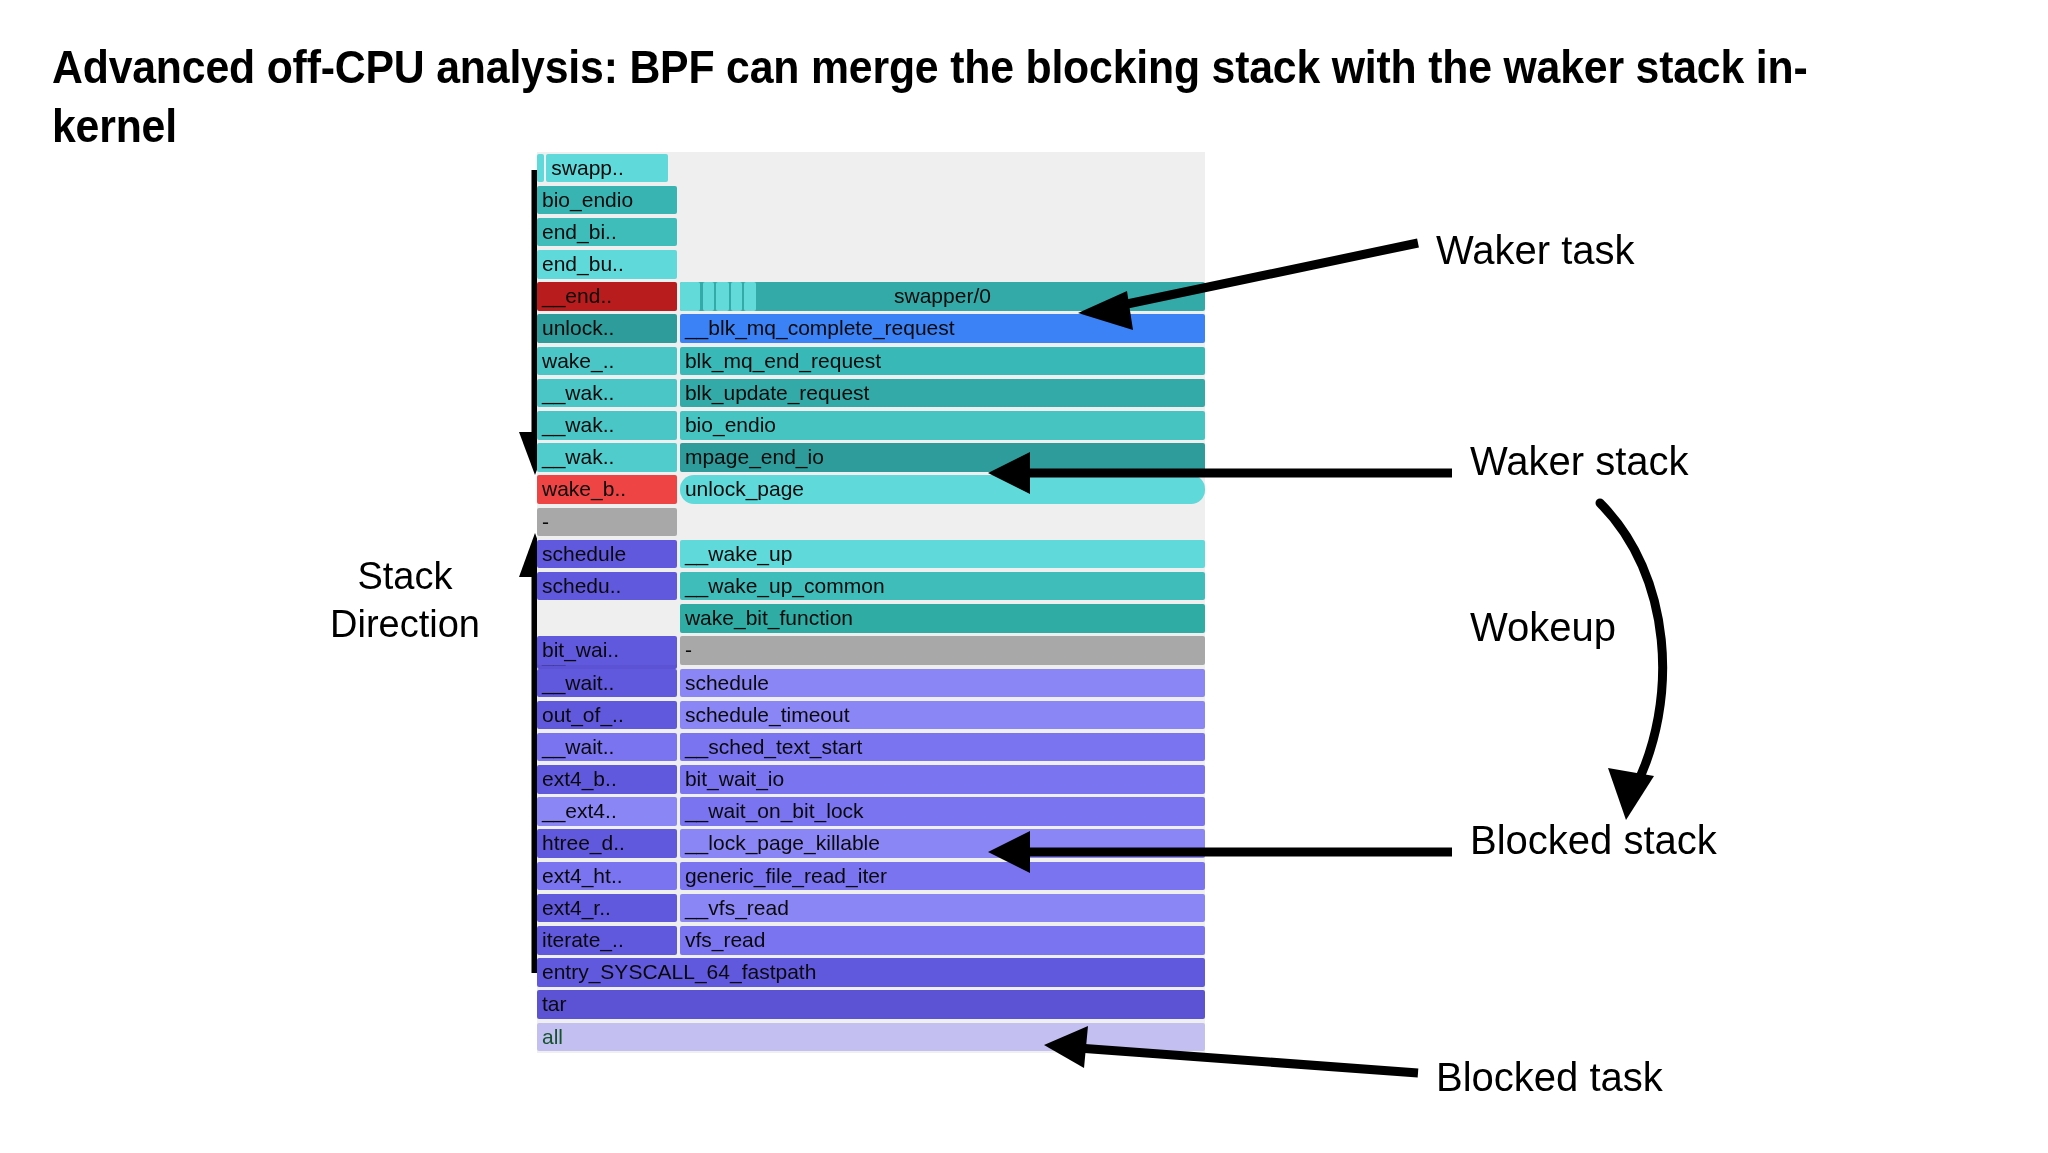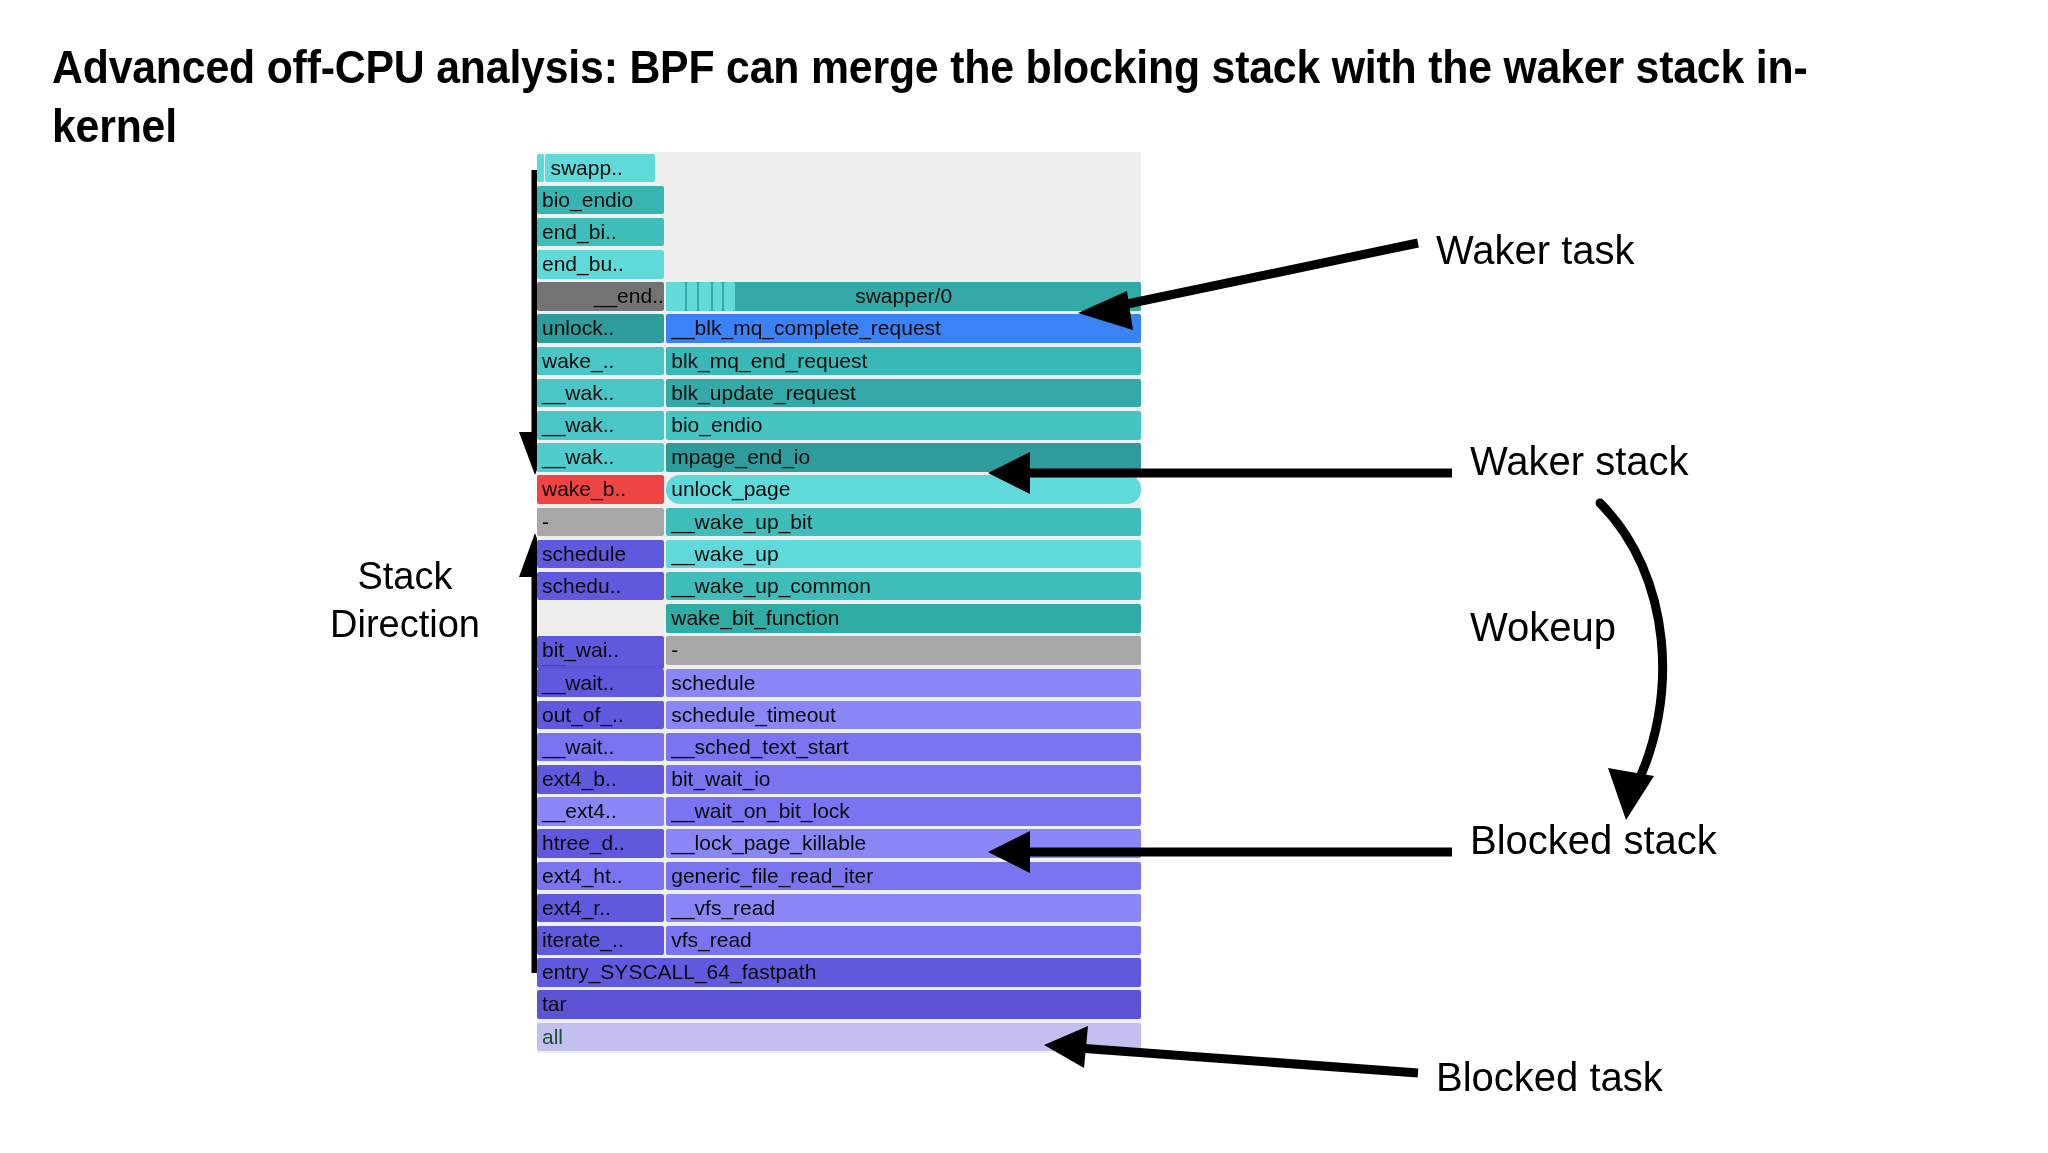--- a/index.html
+++ b/index.html
@@ -42,21 +42,21 @@
     line-height:1.25;
     color:#000000;
   }
   #arrow-down-svg{position:absolute;left:215px;top:5px;}
   #arrow-up-svg{position:absolute;left:215px;top:368px;}
 
   
   #flamegraph{
     position:absolute;
     left:537px; top:152px;
-    width:604px;
+    width:668px;
     background:#efefef;
     padding:0;
   }
   .fg-row{
     position:relative;
     height:32.2px;
     width:100%;
     box-sizing:border-box;
   }
   .fg-cell{
@@ -120,21 +120,21 @@
     <div class="fg-row">
       <div class="fg-cell" style="left: 0%; width: 21%; background: rgb(56, 181, 179);">bio_endio</div>
     </div>
     <div class="fg-row">
       <div class="fg-cell" style="left: 0%; width: 21%; background: rgb(63, 189, 187);">end_bi..</div>
     </div>
     <div class="fg-row">
       <div class="fg-cell" style="left: 0%; width: 21%; background: rgb(95, 217, 217);">end_bu..</div>
     </div>
     <div class="fg-row">
-      <div class="fg-cell" style="left: 0%; width: 21%; background: #737373; text-align: right;">__end..</div>
+      <div class="fg-cell" style="left: 0%; width: 21%; background: #b91c1c;">__end..</div>
       <div class="fg-cell centered" style="left: 21.4%; width: 78.6%; background: rgb(51, 170, 168);"></div>
       <div class="fg-cell" style="left: 21.4%; width: 3.05%; background: rgb(99, 218, 218);"></div>
       <div class="fg-cell" style="left: 24.8%; width: 1.65%; background: rgb(99, 218, 218);"></div>
       <div class="fg-cell" style="left: 26.8%; width: 1.95%; background: rgb(99, 218, 218);"></div>
       <div class="fg-cell" style="left: 29.1%; width: 1.55%; background: rgb(99, 218, 218);"></div>
       <div class="fg-cell" style="left: 31%; width: 1.75%; background: rgb(99, 218, 218);"></div>
       <div class="fg-cell centered" style="left: 21.4%; width: 78.6%; background: transparent;">swapper/0</div>
     </div>
     <div class="fg-row">
       <div class="fg-cell" style="left: 0%; width: 21%; background: rgb(46, 156, 154);">unlock..</div>
@@ -155,21 +155,20 @@
     <div class="fg-row">
       <div class="fg-cell" style="left: 0%; width: 21%; background: rgb(79, 204, 203);">__wak..</div>
       <div class="fg-cell" style="left: 21.4%; width: 78.6%; background: rgb(46, 156, 154);">mpage_end_io</div>
     </div>
     <div class="fg-row">
       <div class="fg-cell" style="left: 0%; width: 21%; background: #ef4444;">wake_b..</div>
       <div class="fg-cell" style="left: 21.4%; width: 78.6%; background: rgb(95, 217, 217); border-radius: 14px;">unlock_page</div>
     </div>
     <div class="fg-row">
       <div class="fg-cell" style="left: 0%; width: 21%; background: rgb(168, 168, 168);">-</div>
-      <div class="fg-cell" style="left: 21.4%; width: 78.6%; background: rgb(63, 189, 187);">__wake_up_bit</div>
     </div>
     <div class="fg-row">
       <div class="fg-cell" style="left: 0%; width: 21%; background: rgb(97, 89, 221);">schedule</div>
       <div class="fg-cell" style="left: 21.4%; width: 78.6%; background: rgb(95, 217, 217);">__wake_up</div>
     </div>
     <div class="fg-row">
       <div class="fg-cell" style="left: 0%; width: 21%; background: rgb(97, 89, 221);">schedu..</div>
       <div class="fg-cell" style="left: 21.4%; width: 78.6%; background: rgb(63, 189, 187);">__wake_up_common</div>
     </div>
     <div class="fg-row">

